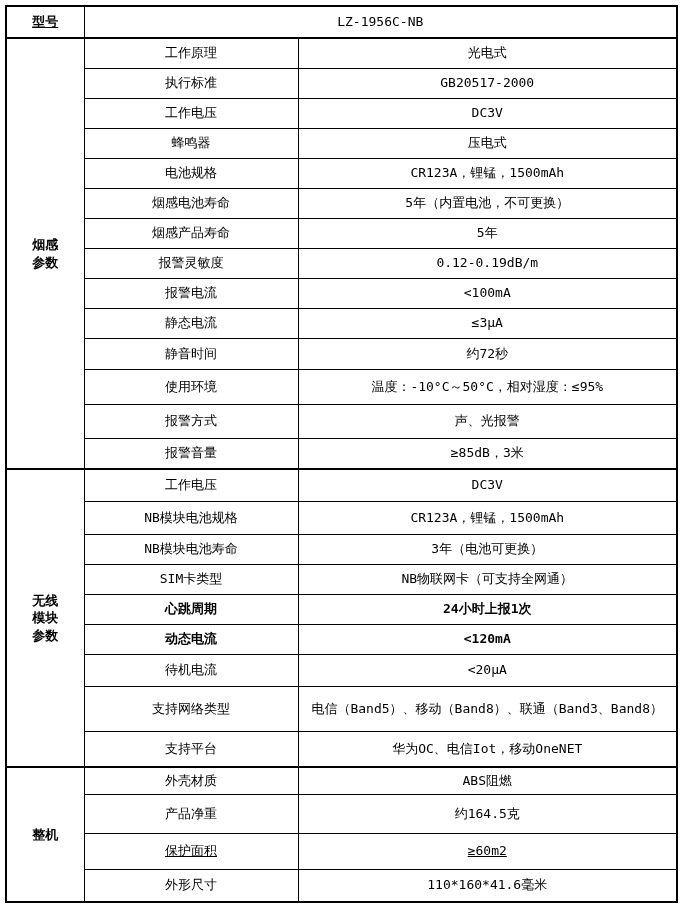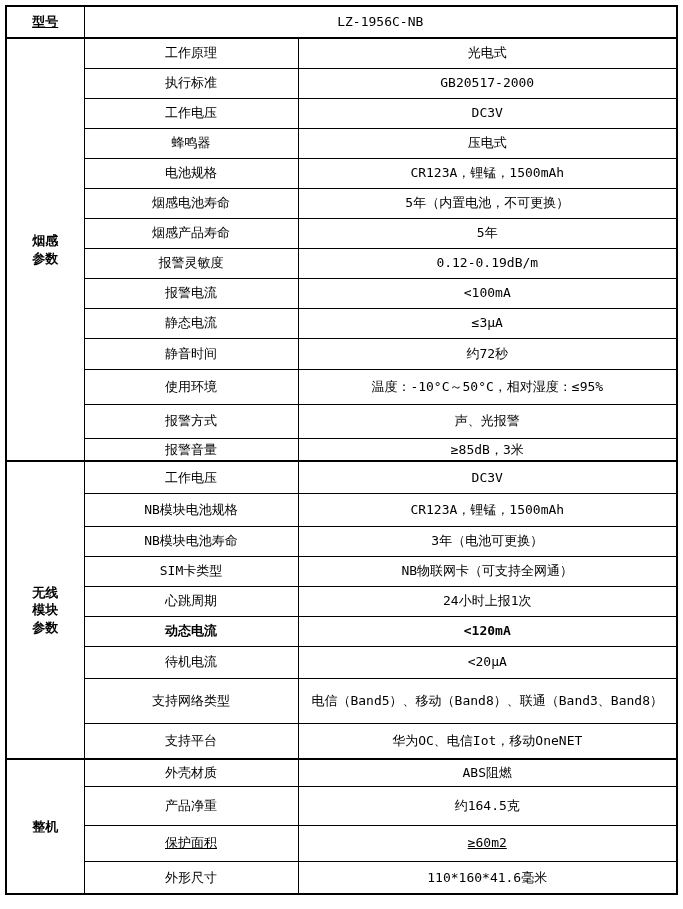--- a/index.html
+++ b/index.html
@@ -112,21 +112,21 @@
       <td>约72秒</td>
     </tr>
     <tr style="height:35px;">
       <td>使用环境</td>
       <td>温度：-10°C～50°C，相对湿度：≤95%</td>
     </tr>
     <tr style="height:34px;">
       <td>报警方式</td>
       <td>声、光报警</td>
     </tr>
-    <tr style="height:23px;">
+    <tr style="height:31px;">
       <td>报警音量</td>
       <td>≥85dB，3米</td>
     </tr>
 
     <tr class="section-start" style="height:32px;">
       <td class="group-cell" rowspan="9">无线
 模块
 参数</td>
       <td>工作电压</td>
       <td>DC3V</td>
@@ -136,21 +136,21 @@
       <td>CR123A，锂锰，1500mAh</td>
     </tr>
     <tr style="height:30px;">
       <td>NB模块电池寿命</td>
       <td>3年（电池可更换）</td>
     </tr>
     <tr style="height:30px;">
       <td>SIM卡类型</td>
       <td>NB物联网卡（可支持全网通）</td>
     </tr>
-    <tr style="height:30px;">
+    <tr style="height:30px;font-weight:bold;">
       <td>心跳周期</td>
       <td>24小时上报1次</td>
     </tr>
     <tr style="height:30px;font-weight:bold;">
       <td>动态电流</td>
       <td>&lt;120mA</td>
     </tr>
     <tr style="height:32px;">
       <td>待机电流</td>
       <td>&lt;20μA</td>

